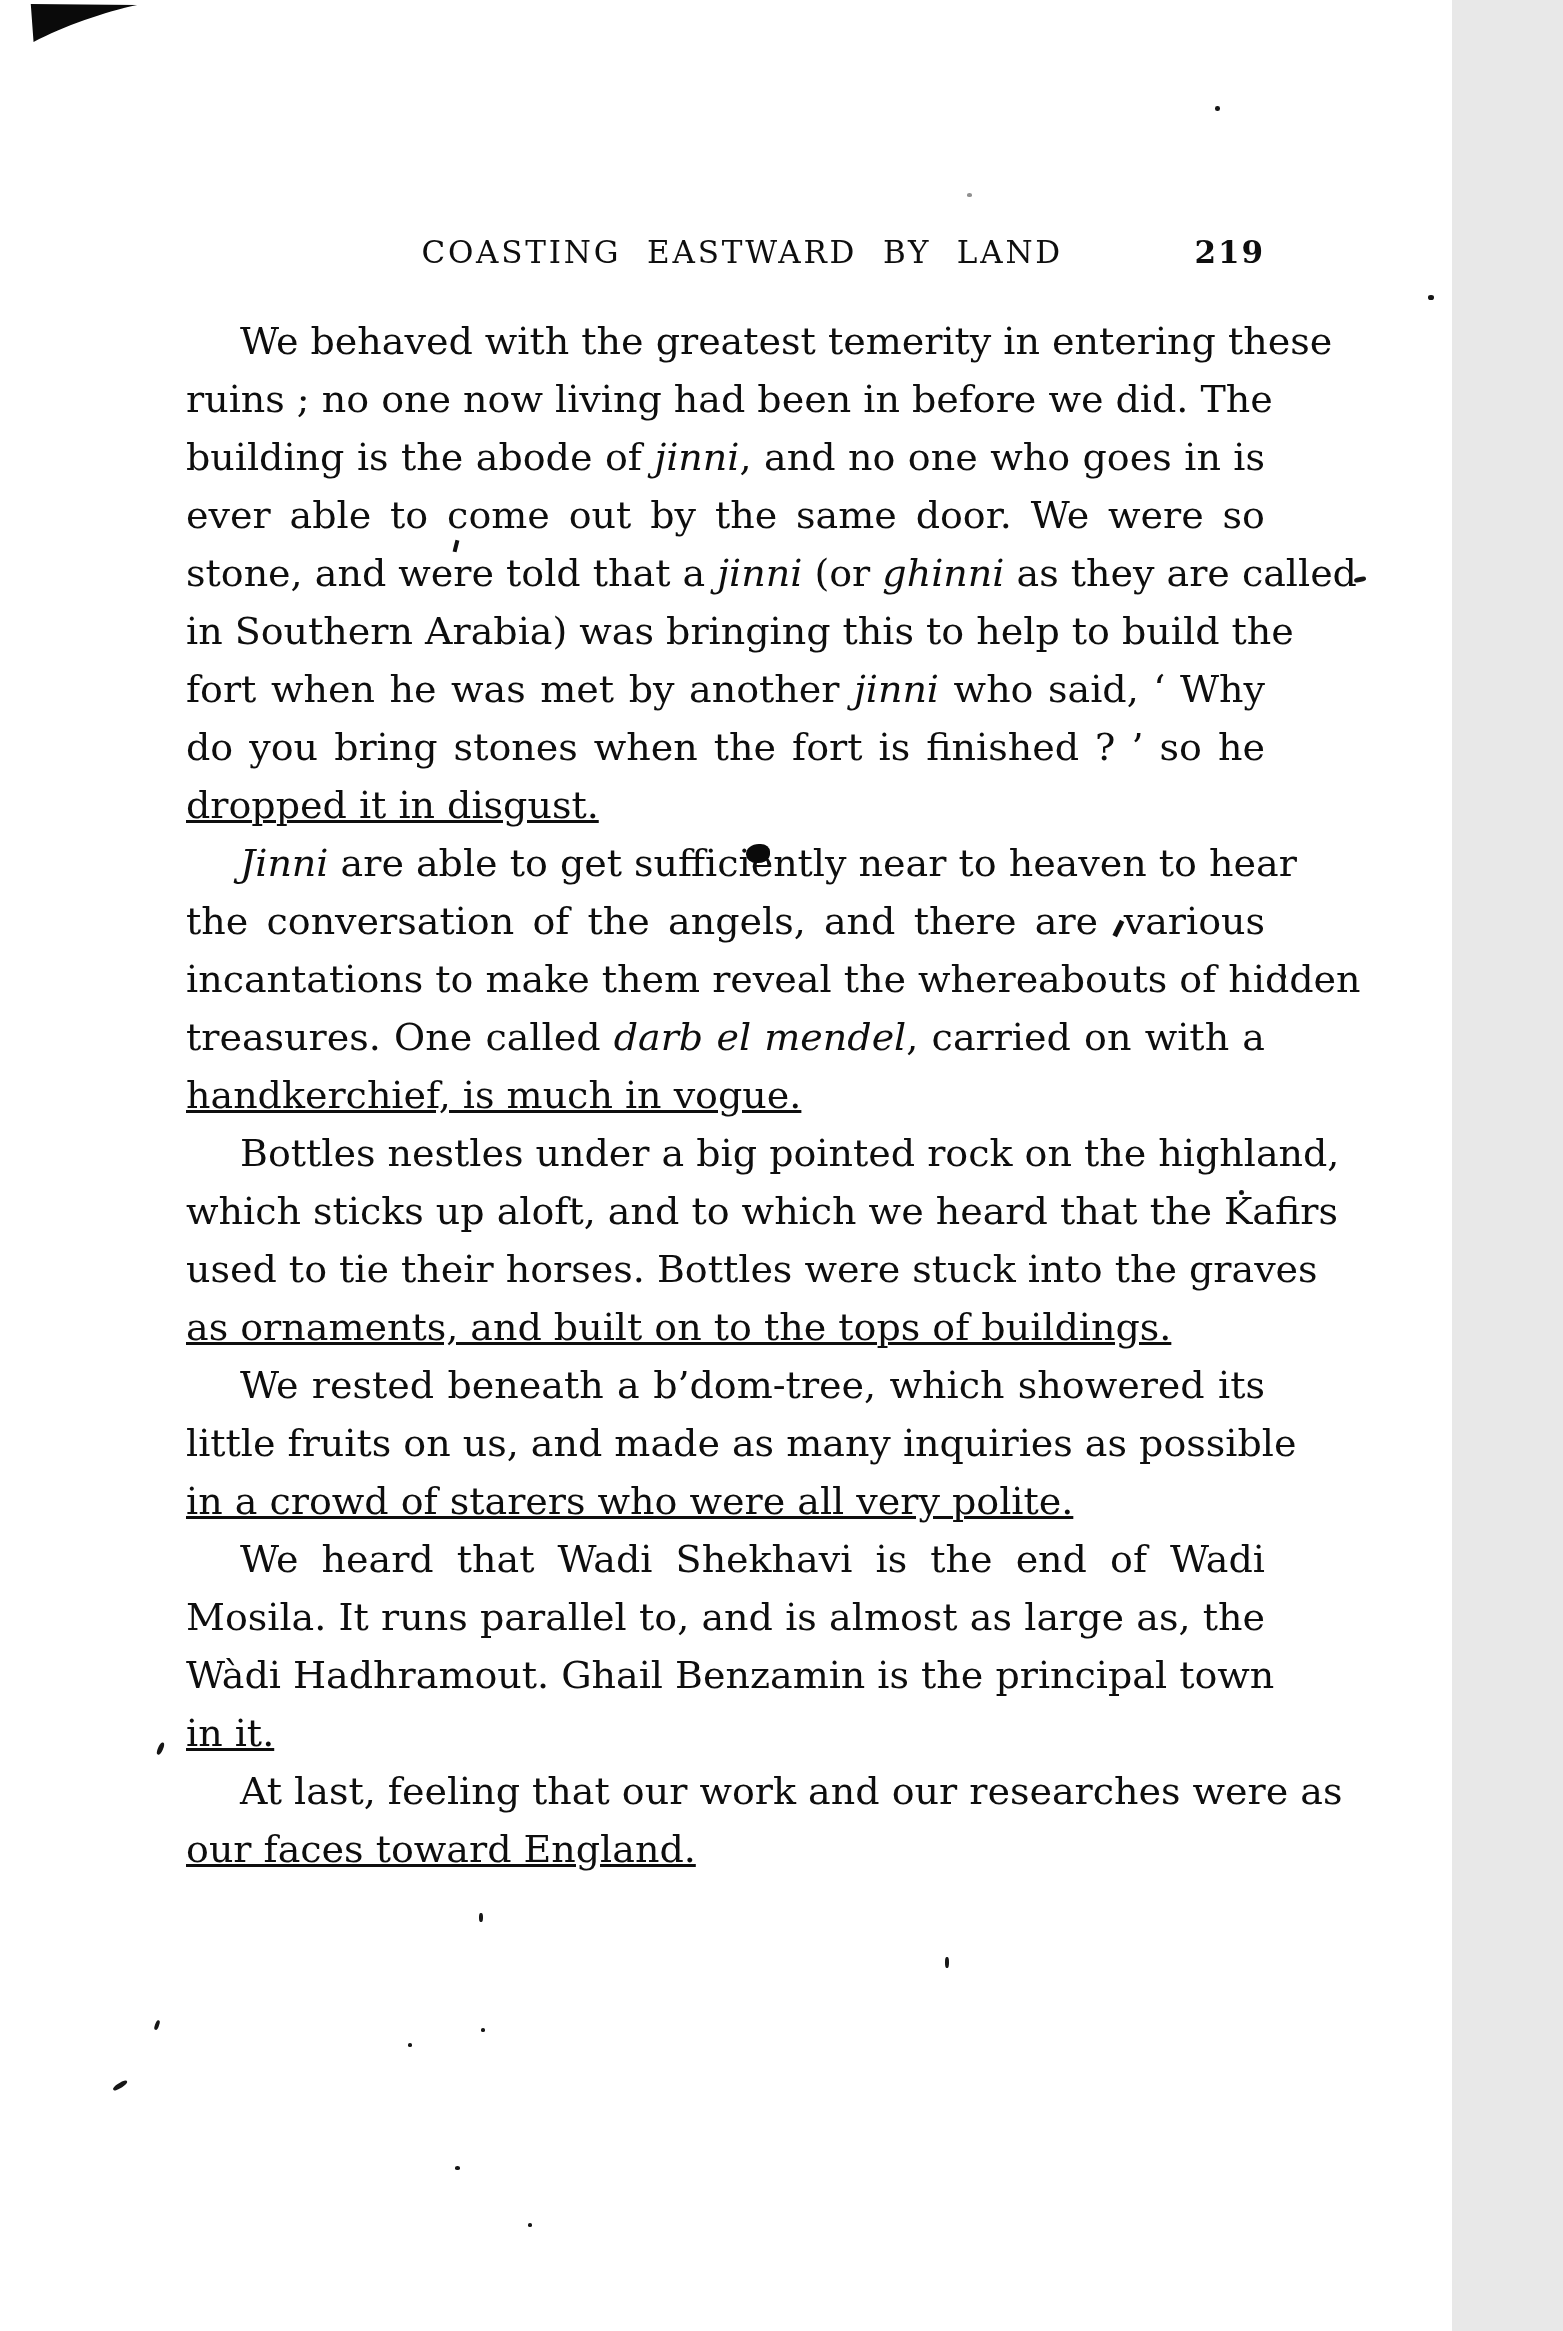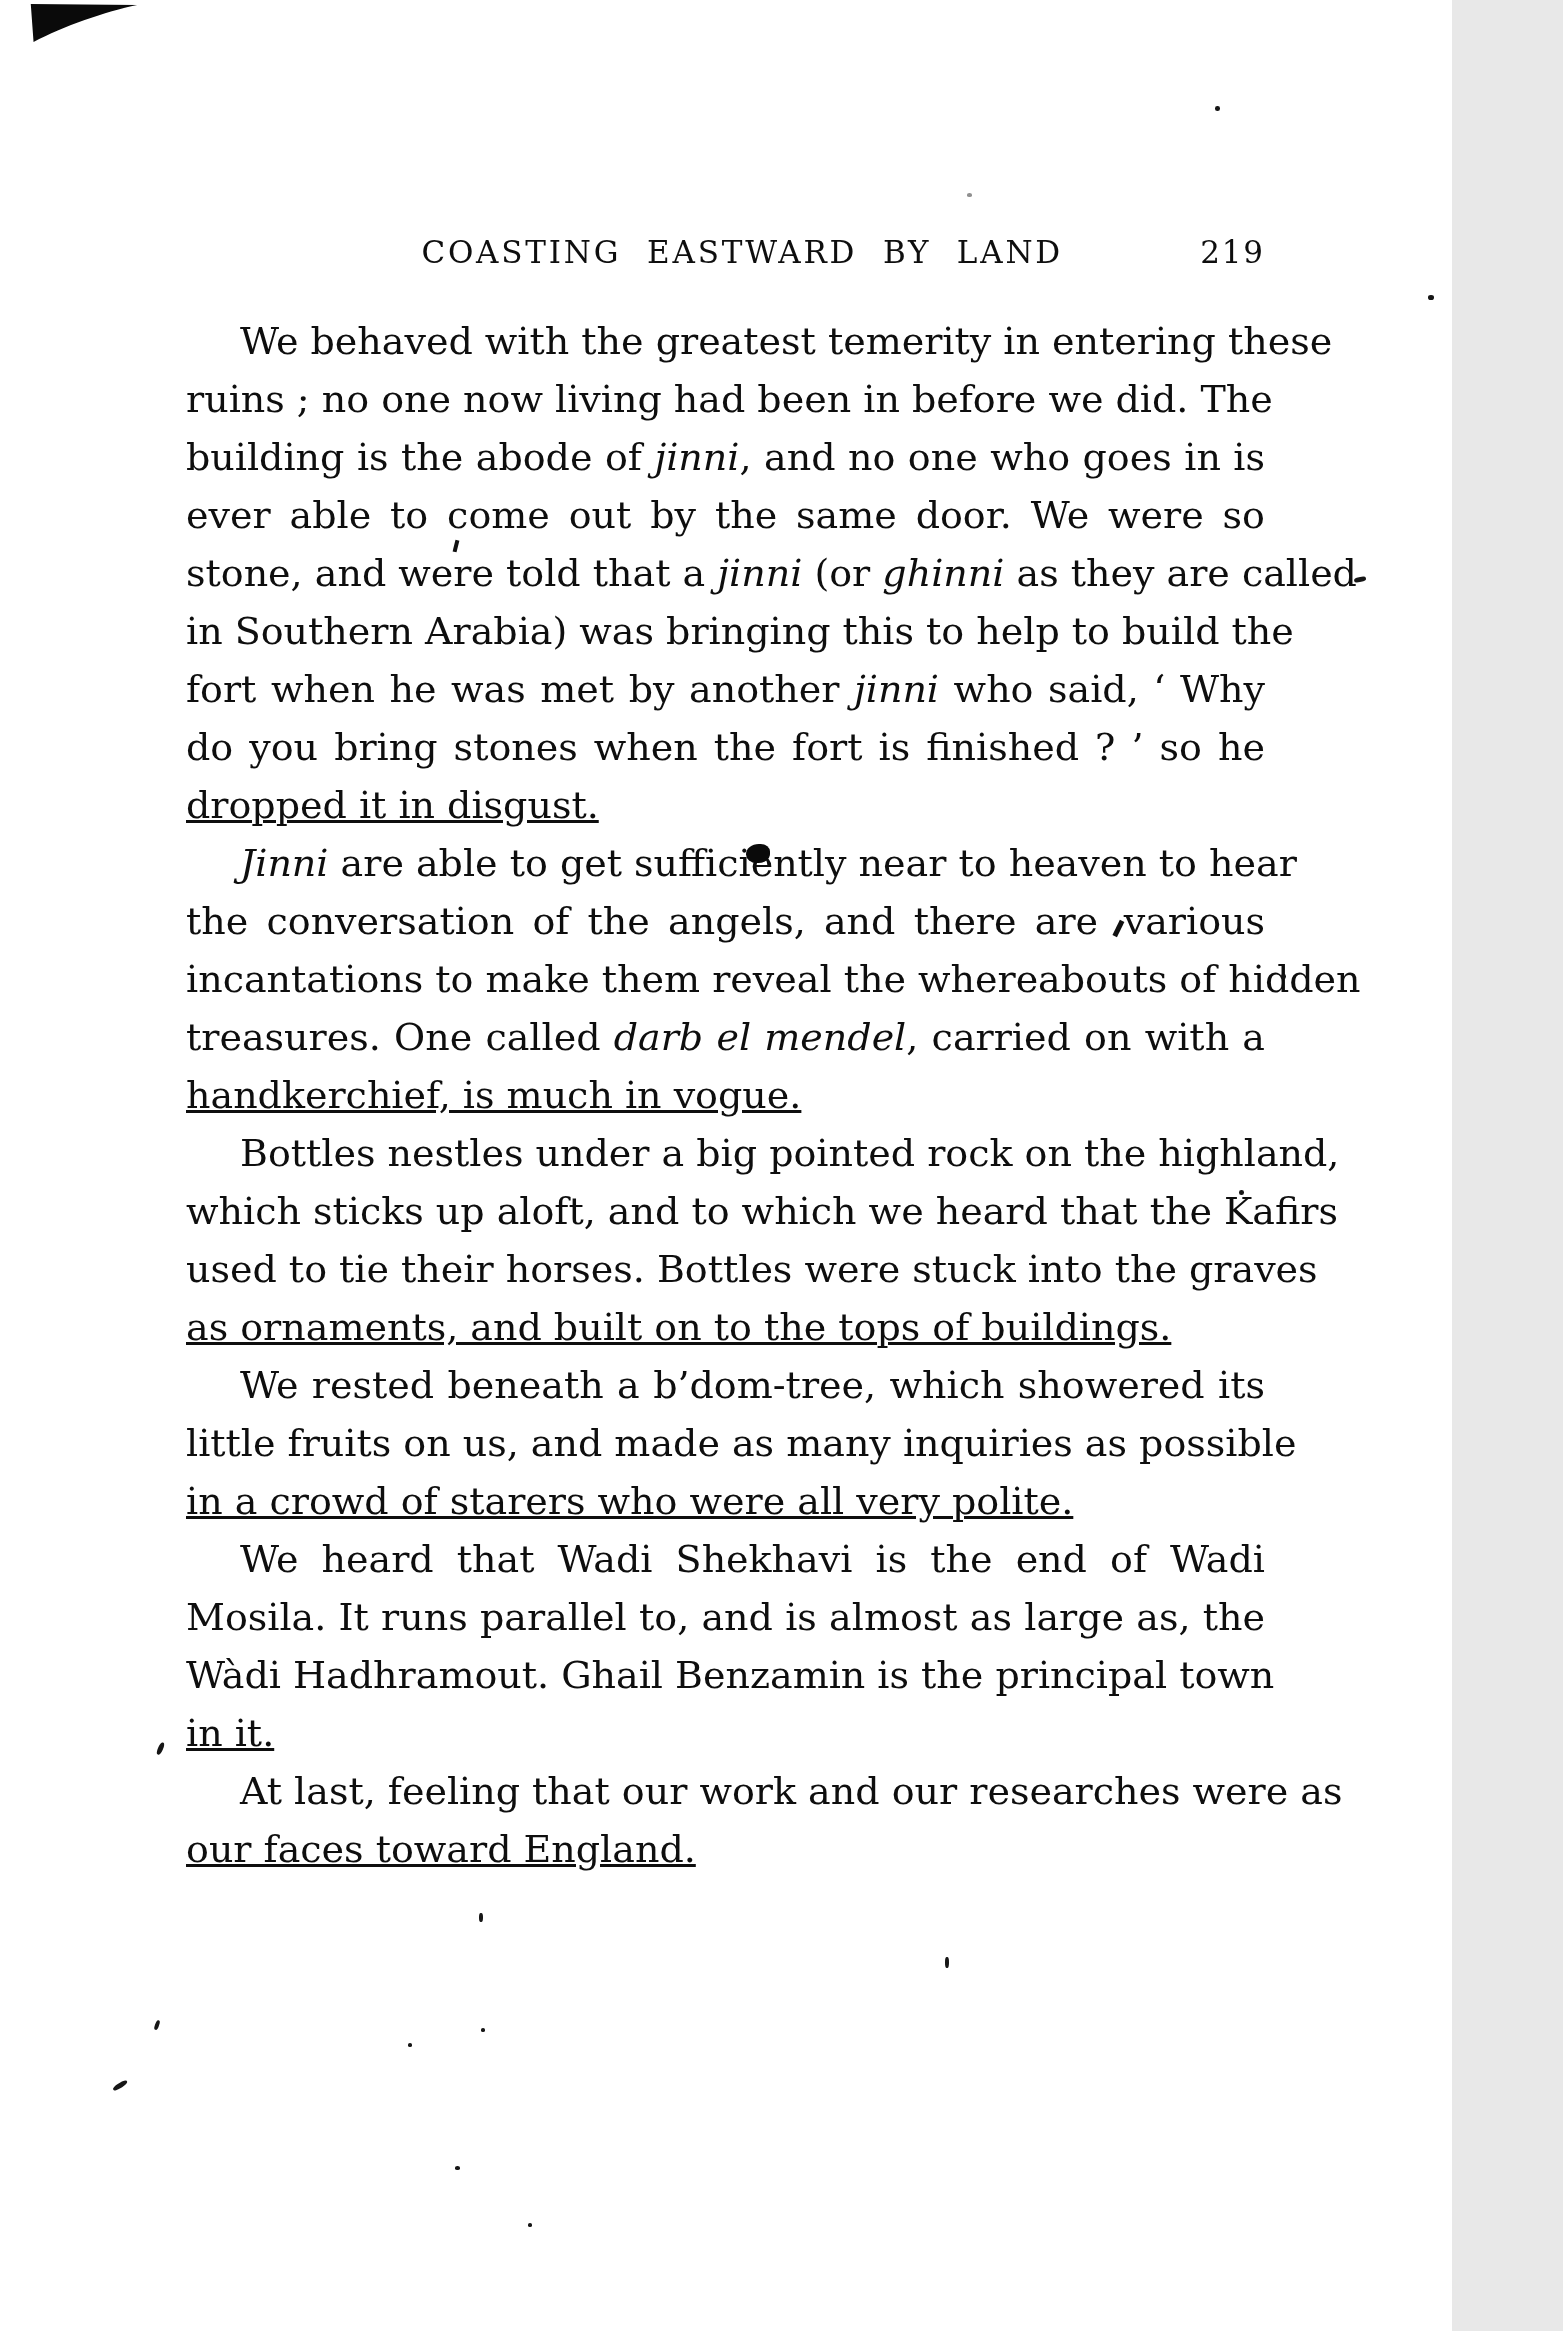--- a/index.html
+++ b/index.html
@@ -16,21 +16,21 @@
     position:absolute;left:186px;top:234px;width:1079px;height:48px;
   }
   .running-title{
     position:absolute;left:50%;transform:translateX(-50%) translateX(16.7px);
     top:0;
     font-size:31px;letter-spacing:2.8px;word-spacing:13px;
     white-space:nowrap;
   }
   .page-number{
     position:absolute;right:0;top:0;
-    font-size:31px;letter-spacing:1.9px;
+    font-size:31px;letter-spacing:1.9px;font-weight:bold;
   }
   
   .text-block{
     position:absolute;left:186px;top:312px;width:1079px;
     font-size:38px;line-height:58px;
   }
   .line{
     text-align:justify;
     text-align-last:justify;
     height:58px;

